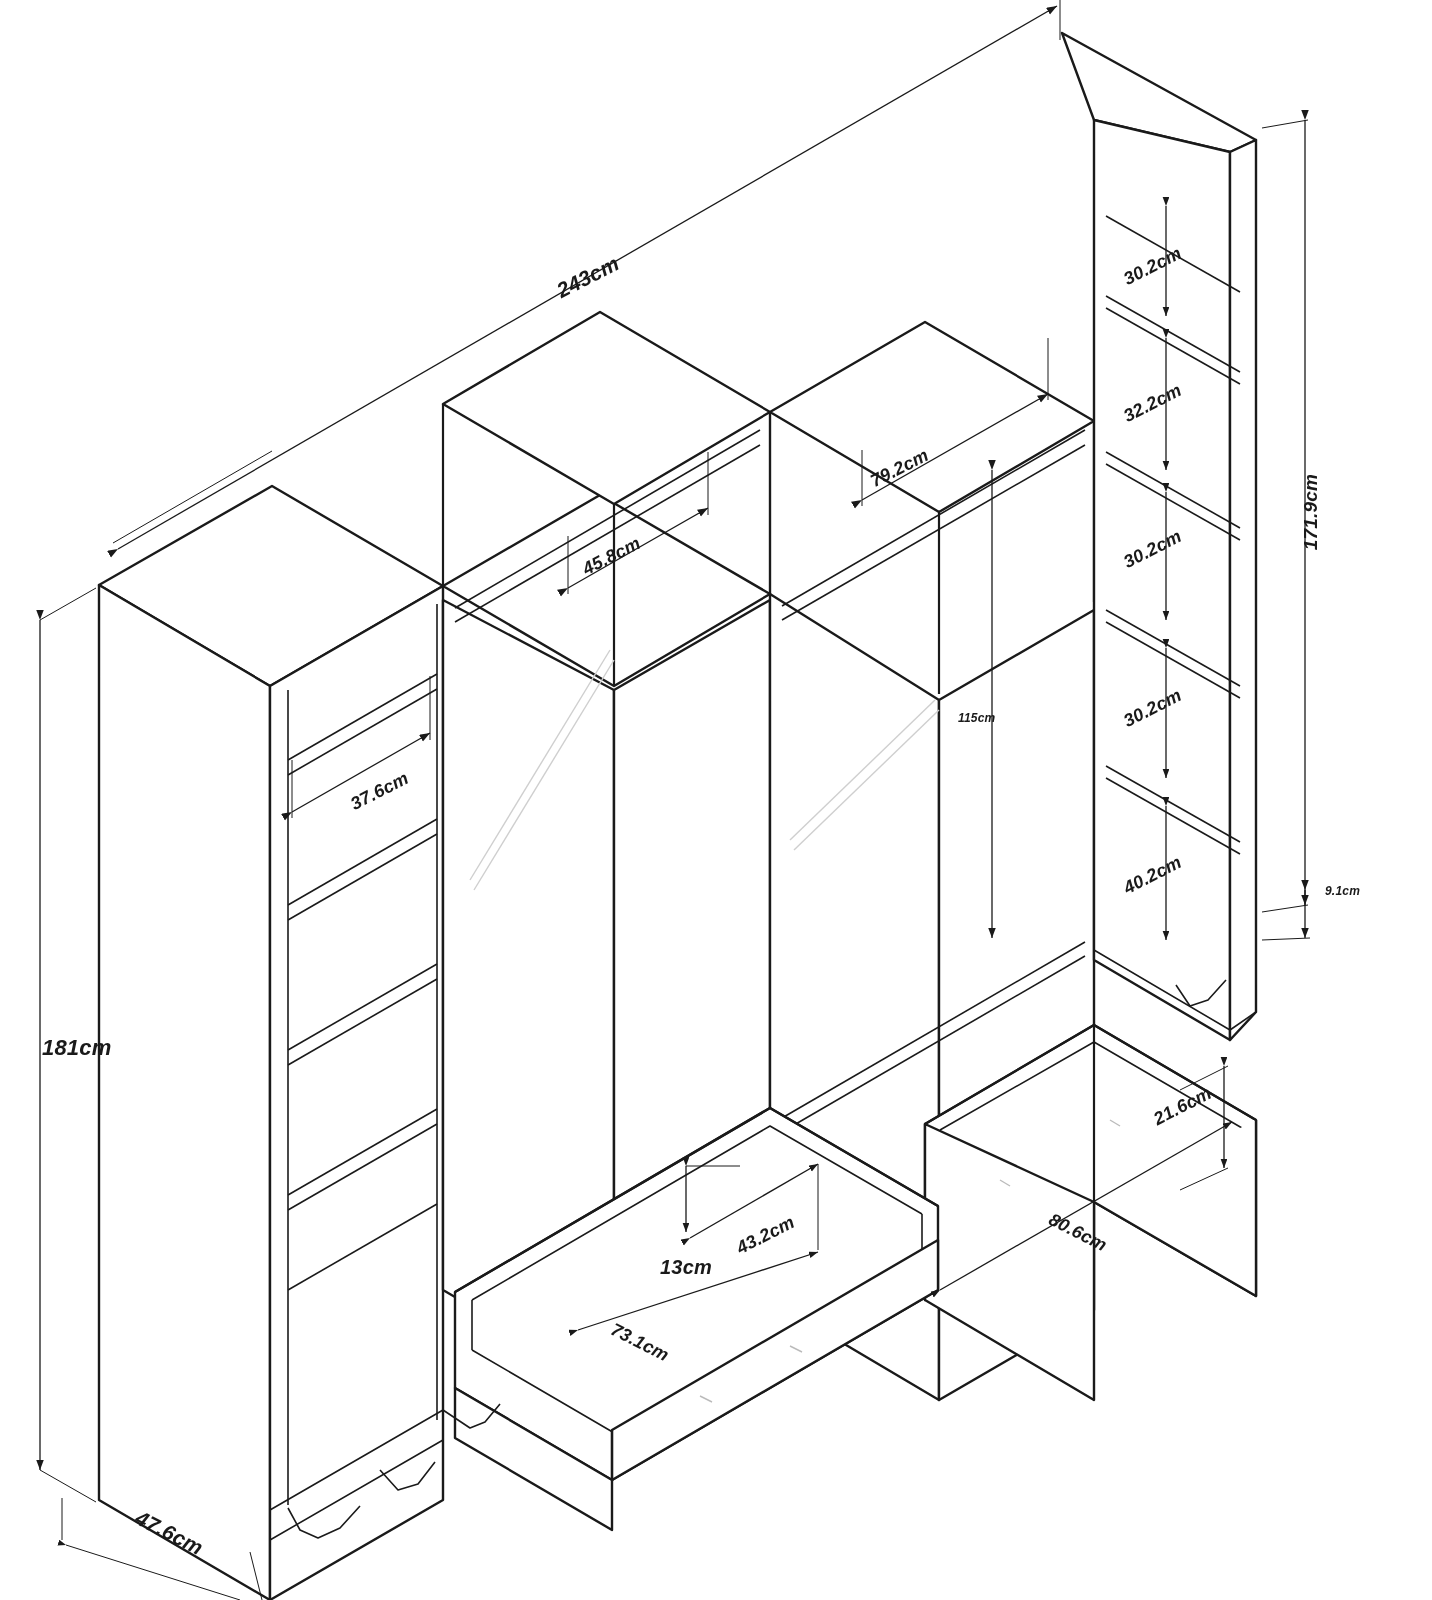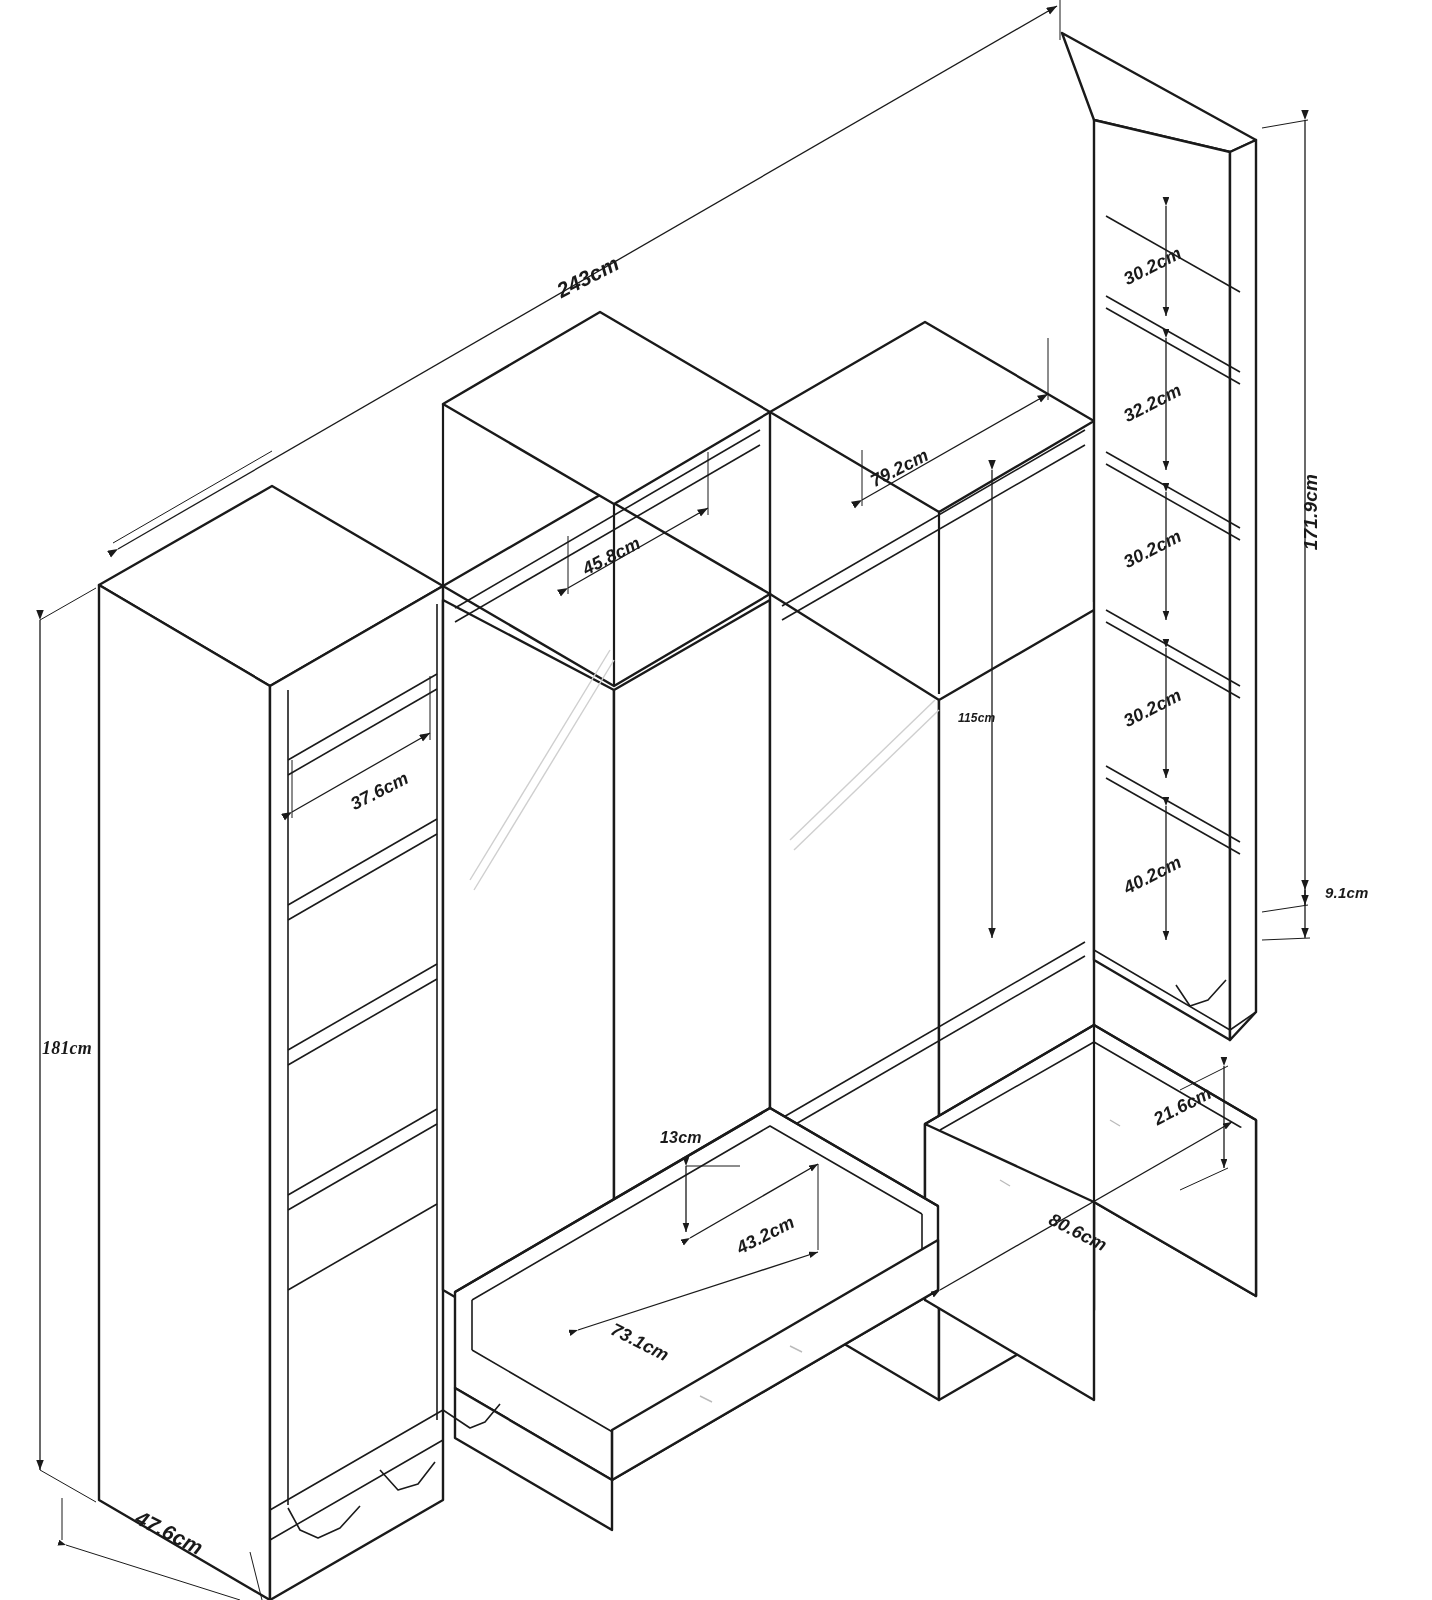--- a/index.html
+++ b/index.html
@@ -213,32 +213,32 @@
 
       <path d="M690,1238 L818,1164" marker-start="url(#ahs)" marker-end="url(#ahs)"></path>
       <path d="M818,1164 L818,1250" stroke-width="1"></path>
 
       <path d="M560,1308 L812,1256" stroke-width="0"></path>
       <path d="M578,1330 L818,1252" marker-start="url(#ahs)" marker-end="url(#ahs)"></path>
     </g>
   </svg>
 
   <div class="dimlabel" style="left:588px;top:277px;font-size:21px;transform:translate(-50%,-50%) rotate(-27deg);">243cm</div>
-  <div class="dimlabel" style="left:42px;top:1048px;font-size:18px;transform:translate(0,-50%);font-family:Liberation Serif, serif;">181cm</div>
+  <div class="dimlabel" style="left:42px;top:1048px;font-size:22px;transform:translate(0,-50%);">181cm</div>
   <div class="dimlabel" style="left:133px;top:1533px;font-size:21px;transform:translate(0,-50%) rotate(27deg);">47.6cm</div>
   <div class="dimlabel" style="left:1311px;top:512px;font-size:19px;transform:translate(-50%,-50%) rotate(-90deg);">171.9cm</div>
-  <div class="dimlabel" style="left:1325px;top:884px;font-size:15px;">9.1cm</div>
+  <div class="dimlabel" style="left:1325px;top:884px;font-size:12px;">9.1cm</div>
   <div class="dimlabel" style="left:352px;top:795px;font-size:18px;transform:rotate(-27deg);transform-origin:left center;">37.6cm</div>
   <div class="dimlabel" style="left:584px;top:560px;font-size:18px;transform:rotate(-27deg);transform-origin:left center;">45.8cm</div>
   <div class="dimlabel" style="left:872px;top:472px;font-size:18px;transform:rotate(-27deg);transform-origin:left center;">79.2cm</div>
   <div class="dimlabel" style="left:958px;top:711px;font-size:12px;">115cm</div>
   <div class="dimlabel" style="left:1125px;top:270px;font-size:18px;transform:rotate(-27deg);transform-origin:left center;">30.2cm</div>
   <div class="dimlabel" style="left:1125px;top:407px;font-size:18px;transform:rotate(-27deg);transform-origin:left center;">32.2cm</div>
   <div class="dimlabel" style="left:1125px;top:553px;font-size:18px;transform:rotate(-27deg);transform-origin:left center;">30.2cm</div>
   <div class="dimlabel" style="left:1125px;top:712px;font-size:18px;transform:rotate(-27deg);transform-origin:left center;">30.2cm</div>
   <div class="dimlabel" style="left:1125px;top:879px;font-size:18px;transform:rotate(-27deg);transform-origin:left center;">40.2cm</div>
   <div class="dimlabel" style="left:1155px;top:1110px;font-size:18px;transform:rotate(-27deg);transform-origin:left center;">21.6cm</div>
   <div class="dimlabel" style="left:1050px;top:1208px;font-size:18px;transform:rotate(27deg);transform-origin:left center;">80.6cm</div>
-  <div class="dimlabel" style="left:660px;top:1129px;font-size:16px;">13cm</div>
+  <div class="dimlabel" style="left:660px;top:1256px;font-size:20px;">13cm</div>
   <div class="dimlabel" style="left:738px;top:1239px;font-size:18px;transform:rotate(-27deg);transform-origin:left center;">43.2cm</div>
   <div class="dimlabel" style="left:612px;top:1318px;font-size:18px;transform:rotate(27deg);transform-origin:left center;">73.1cm</div>
 
 </div>
 
 </body></html>

